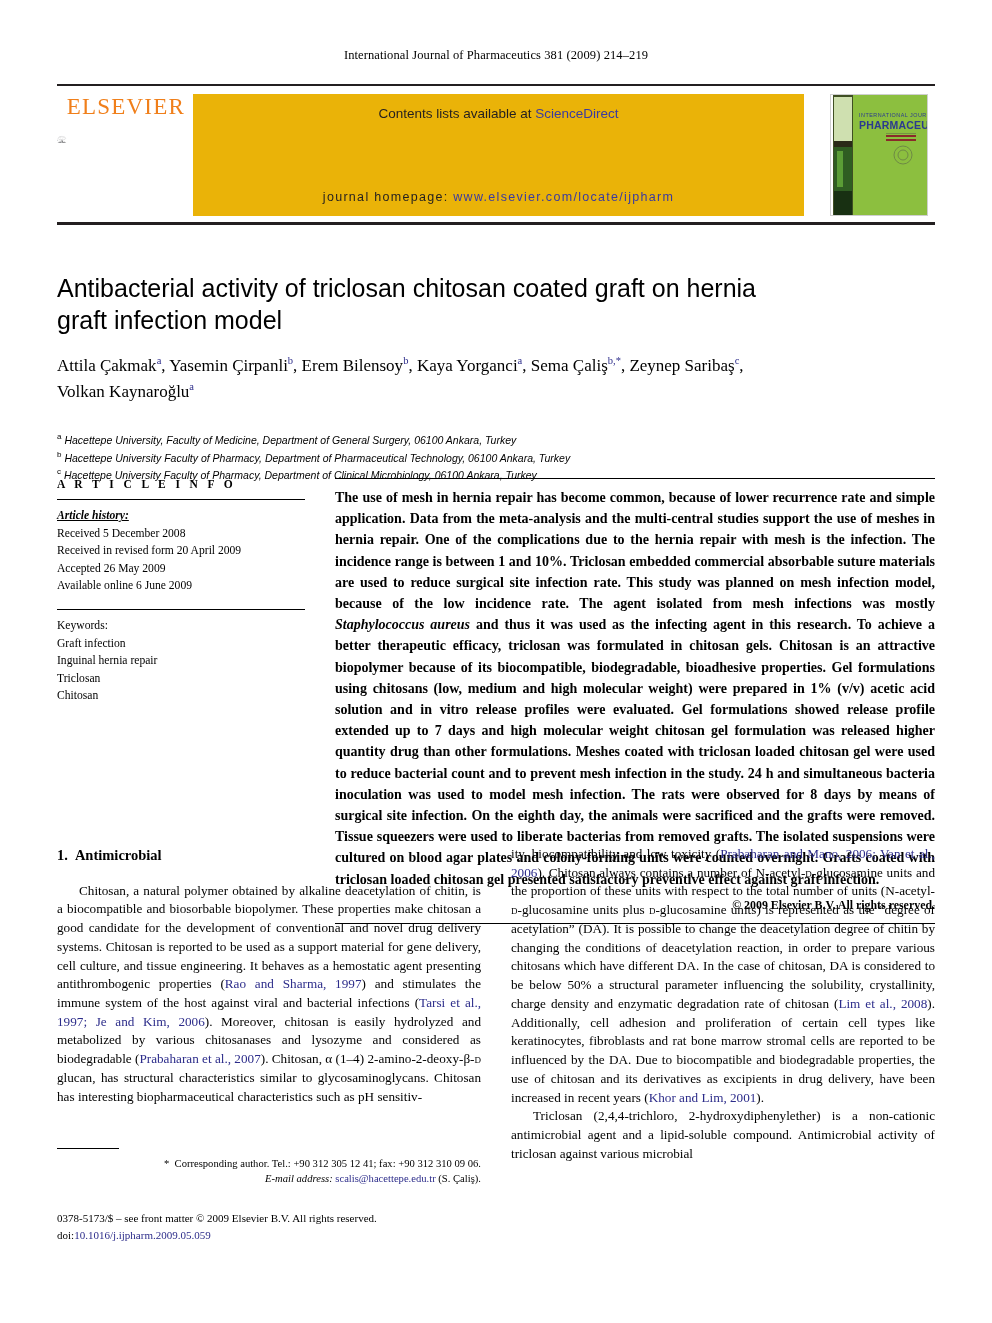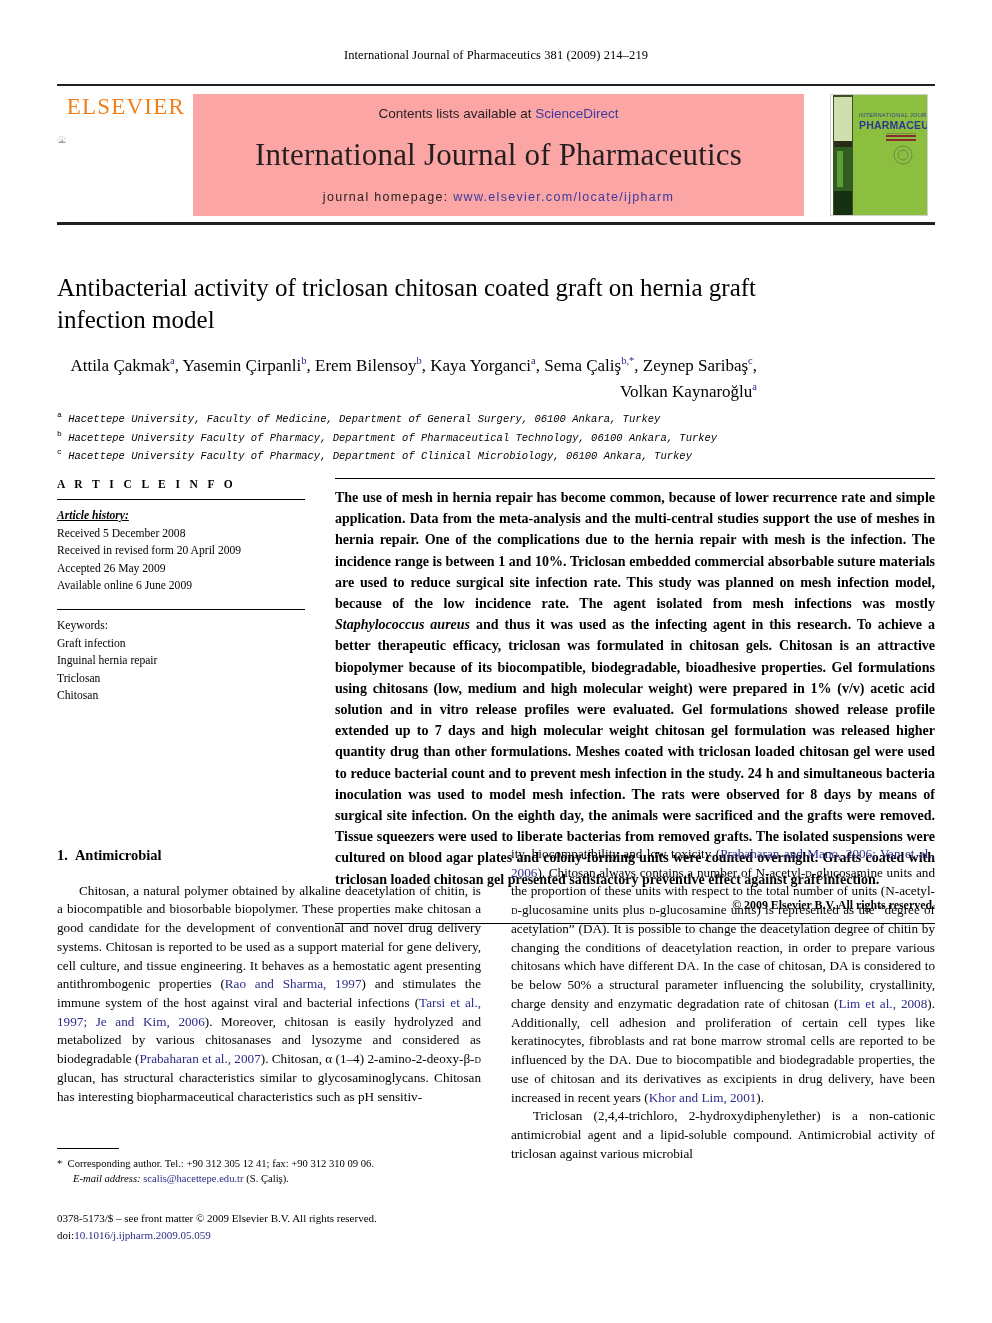--- a/index.html
+++ b/index.html
@@ -62,21 +62,21 @@
   .elsevier-word {
     font-family: "Liberation Serif", serif;
     font-size: 23px;
     letter-spacing: 1.2px;
     color: #f07f1a;
     line-height: 1;
     margin-top: 1px;
   }
   .journal-band {
     flex: 1 1 auto;
-    background: #fca5a5;
+    background: #eab308;
     margin: 0 19px 0 8px;
     display: flex;
     flex-direction: column;
     align-items: center;
     justify-content: space-between;
     padding: 12px 0 12px 0;
     box-sizing: border-box;
     min-height: 122px;
   }
   .contents-line {
@@ -118,43 +118,42 @@
   }
 
   
   .title-area {
     position: absolute;
     top: 272px;
     left: 57px;
     width: 700px;
   }
   .paper-title {
-    font-family: Liberation Serif, serif;
+    font-family: Liberation Sans, sans-serif;
     font-size: 25px;
     line-height: 1.28;
     font-weight: normal;
     margin: 0;
     color: #000;
   }
   .authors {
     margin-top: 17px;
     font-family: "Liberation Serif", serif;
     font-size: 17px;
     line-height: 1.5;
     color: #000;
-    text-align: right;
   }
   .authors sup {
     font-size: 10.5px;
     color: #2c2c8a;
     vertical-align: super;
   }
   .affils {
-    margin-top: 5px;
-    font-family: Liberation Mono, monospace;
+    margin-top: 27px;
+    font-family: Liberation Sans, sans-serif;
     font-style: italic;
     font-size: 10.5px;
     line-height: 1.62;
     color: #000;
   }
   .affils sup {
     font-size: 8px;
     font-style: normal;
     vertical-align: super;
   }
@@ -265,20 +264,21 @@
     line-height: 1.45;
   }
   .footnote-rule {
     border-top: 1px solid #000;
     width: 62px;
     margin-bottom: 7px;
   }
   .footnote .fn-row {
     padding-left: 16px;
     text-indent: -16px;
+    text-align: right;
   }
   .footnote .em { font-style: italic; }
   .footnote a, .footnote .mail { color: #2c2c8a; }
 
   
   .issn-footer {
     position: absolute;
     top: 1210px;
     left: 57px;
     width: 500px;
@@ -317,21 +317,20 @@
           <path d="M8 40 q-6 6 -2 13 q3 5 8 1 q-8 -5 -6 -14 Z"></path>
         </g>
       </svg>
       <div class="elsevier-word">ELSEVIER</div>
     </div>
 
     <div class="journal-band">
       <div class="contents-line">
         <span>Contents lists available at </span><span class="sd">ScienceDirect</span>
       </div>
-      <div class="journal-name">International Journal of Pharmaceutics</div>
       <div class="homepage-line">
         <span>journal homepage: </span><span class="url">www.elsevier.com/locate/ijpharm</span>
       </div>
     </div>
 
     <div class="cover-block">
       <svg class="cover-thumb" viewBox="0 0 96 120">
         <rect x="0" y="0" width="96" height="120" fill="#ffffff"></rect>
         <rect x="22" y="0" width="74" height="120" fill="#8cbf3f"></rect>
         <rect x="2" y="0" width="20" height="120" fill="#3f4f23"></rect>

